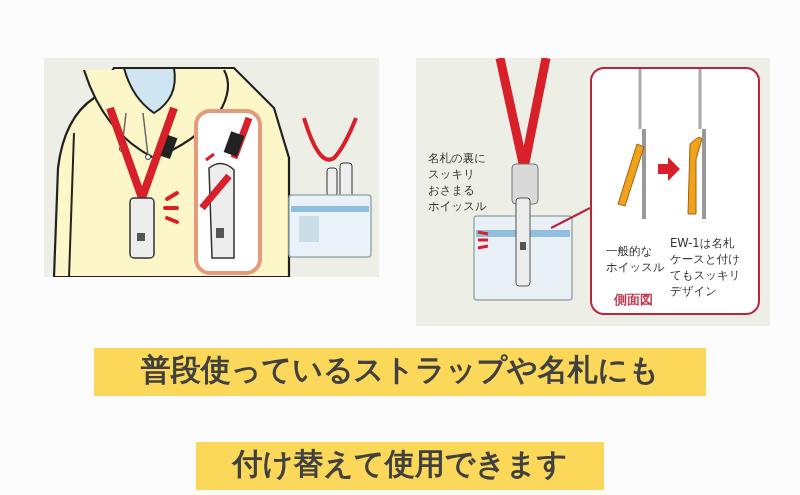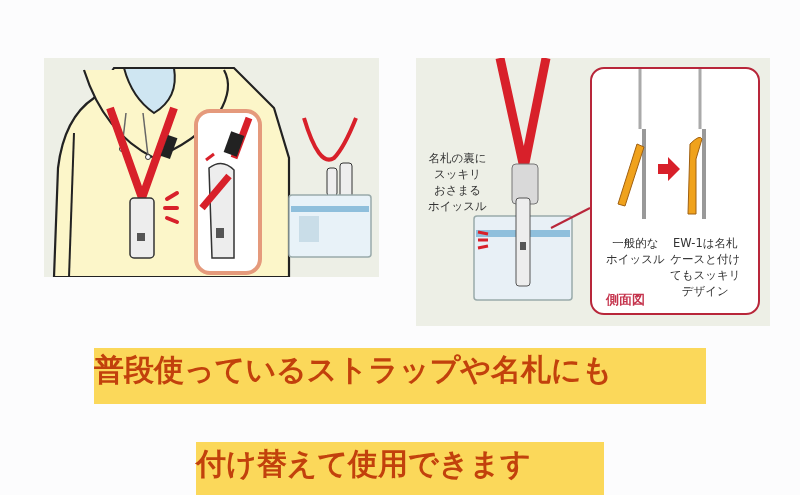--- a/index.html
+++ b/index.html
@@ -1,22 +1,22 @@
 <!DOCTYPE html>
 <html><head>
 <meta charset="utf-8">
 <style>
   html,body{margin:0;padding:0;}
   body{width:800px;height:495px;background:#fcfcfd;position:relative;overflow:hidden;font-family:"DejaVu Sans","Liberation Sans",sans-serif;}
   .panel{position:absolute;background:#edefe6;overflow:hidden;}
   #left-panel{left:44px;top:58px;width:335px;height:219px;}
   #right-panel{left:416px;top:58px;width:354px;height:268px;}
   .abs{position:absolute;}
-  .caption{position:absolute;font-size:11.5px;line-height:16px;color:#333;white-space:pre;text-align:center;}
-  .banner-line{position:absolute;background:#fbd85a;color:#c2410c;font-weight:bold;font-size:30px;line-height:44px;height:56px;text-align:left;white-space:nowrap;}
+  .caption{position:absolute;font-size:11.5px;line-height:16px;color:#333;white-space:pre;}
+  .banner-line{position:absolute;background:#fbd85a;color:#404040;font-weight:bold;font-size:30px;line-height:44px;height:48px;text-align:center;white-space:nowrap;}
   #banner-line-1{left:94px;top:348px;width:612px;}
   #banner-line-2{left:196px;top:398px;width:408px;margin-top:44px;}
   .side-view-box{position:absolute;left:174px;top:9px;width:170px;height:248px;border:2.5px solid #b8263a;border-radius:14px;background:#fff;box-sizing:border-box;}
   .side-label{position:absolute;color:#c5344d;font-size:13px;font-weight:bold;}
 </style>
 </head>
 <body>
 
 <div id="left-panel" class="panel">
   <svg class="abs" style="left:0;top:0" width="335" height="219" viewBox="0 0 335 219">
@@ -76,24 +76,24 @@
 ホイッスル</div>
 
   <div class="side-view-box">
     <svg class="abs" style="left:0;top:0" width="166" height="160" viewBox="0 0 166 160">
       <path d="M48 0 L48 60 M108 0 L108 60" stroke="#aaa" stroke-width="3"></path>
       <path d="M52 60 L52 150 M112 60 L112 150" stroke="#999" stroke-width="4"></path>
       <path d="M45 75 L26 135 L33 137 L52 78 Z" fill="#f0a21c" stroke="#a06010"></path>
       <path d="M98 75 Q108 65 110 70 L104 90 L104 145 L96 145 Z" fill="#f0a21c" stroke="#a06010"></path>
       <path d="M66 95 L76 95 L76 88 L88 100 L76 112 L76 105 L66 105 Z" fill="#d8202a"></path>
     </svg>
-    <div class="caption" style="left:14px;top:166px;">一般的な
+    <div class="caption" style="left:14px;top:174px;">一般的な
 ホイッスル</div>
     <div class="caption" style="left:78px;top:166px;">EW-1は名札
 ケースと付け
 てもスッキリ
 デザイン</div>
-    <div class="side-label" style="left:14px;top:222px;">側面図</div>
+    <div class="side-label" style="left:22px;top:222px;">側面図</div>
   </div>
 </div>
 
 <div id="banner-line-1" class="banner-line">普段使っているストラップや名札にも</div>
 <div id="banner-line-2" class="banner-line">付け替えて使用できます</div>
 
 </body></html>

